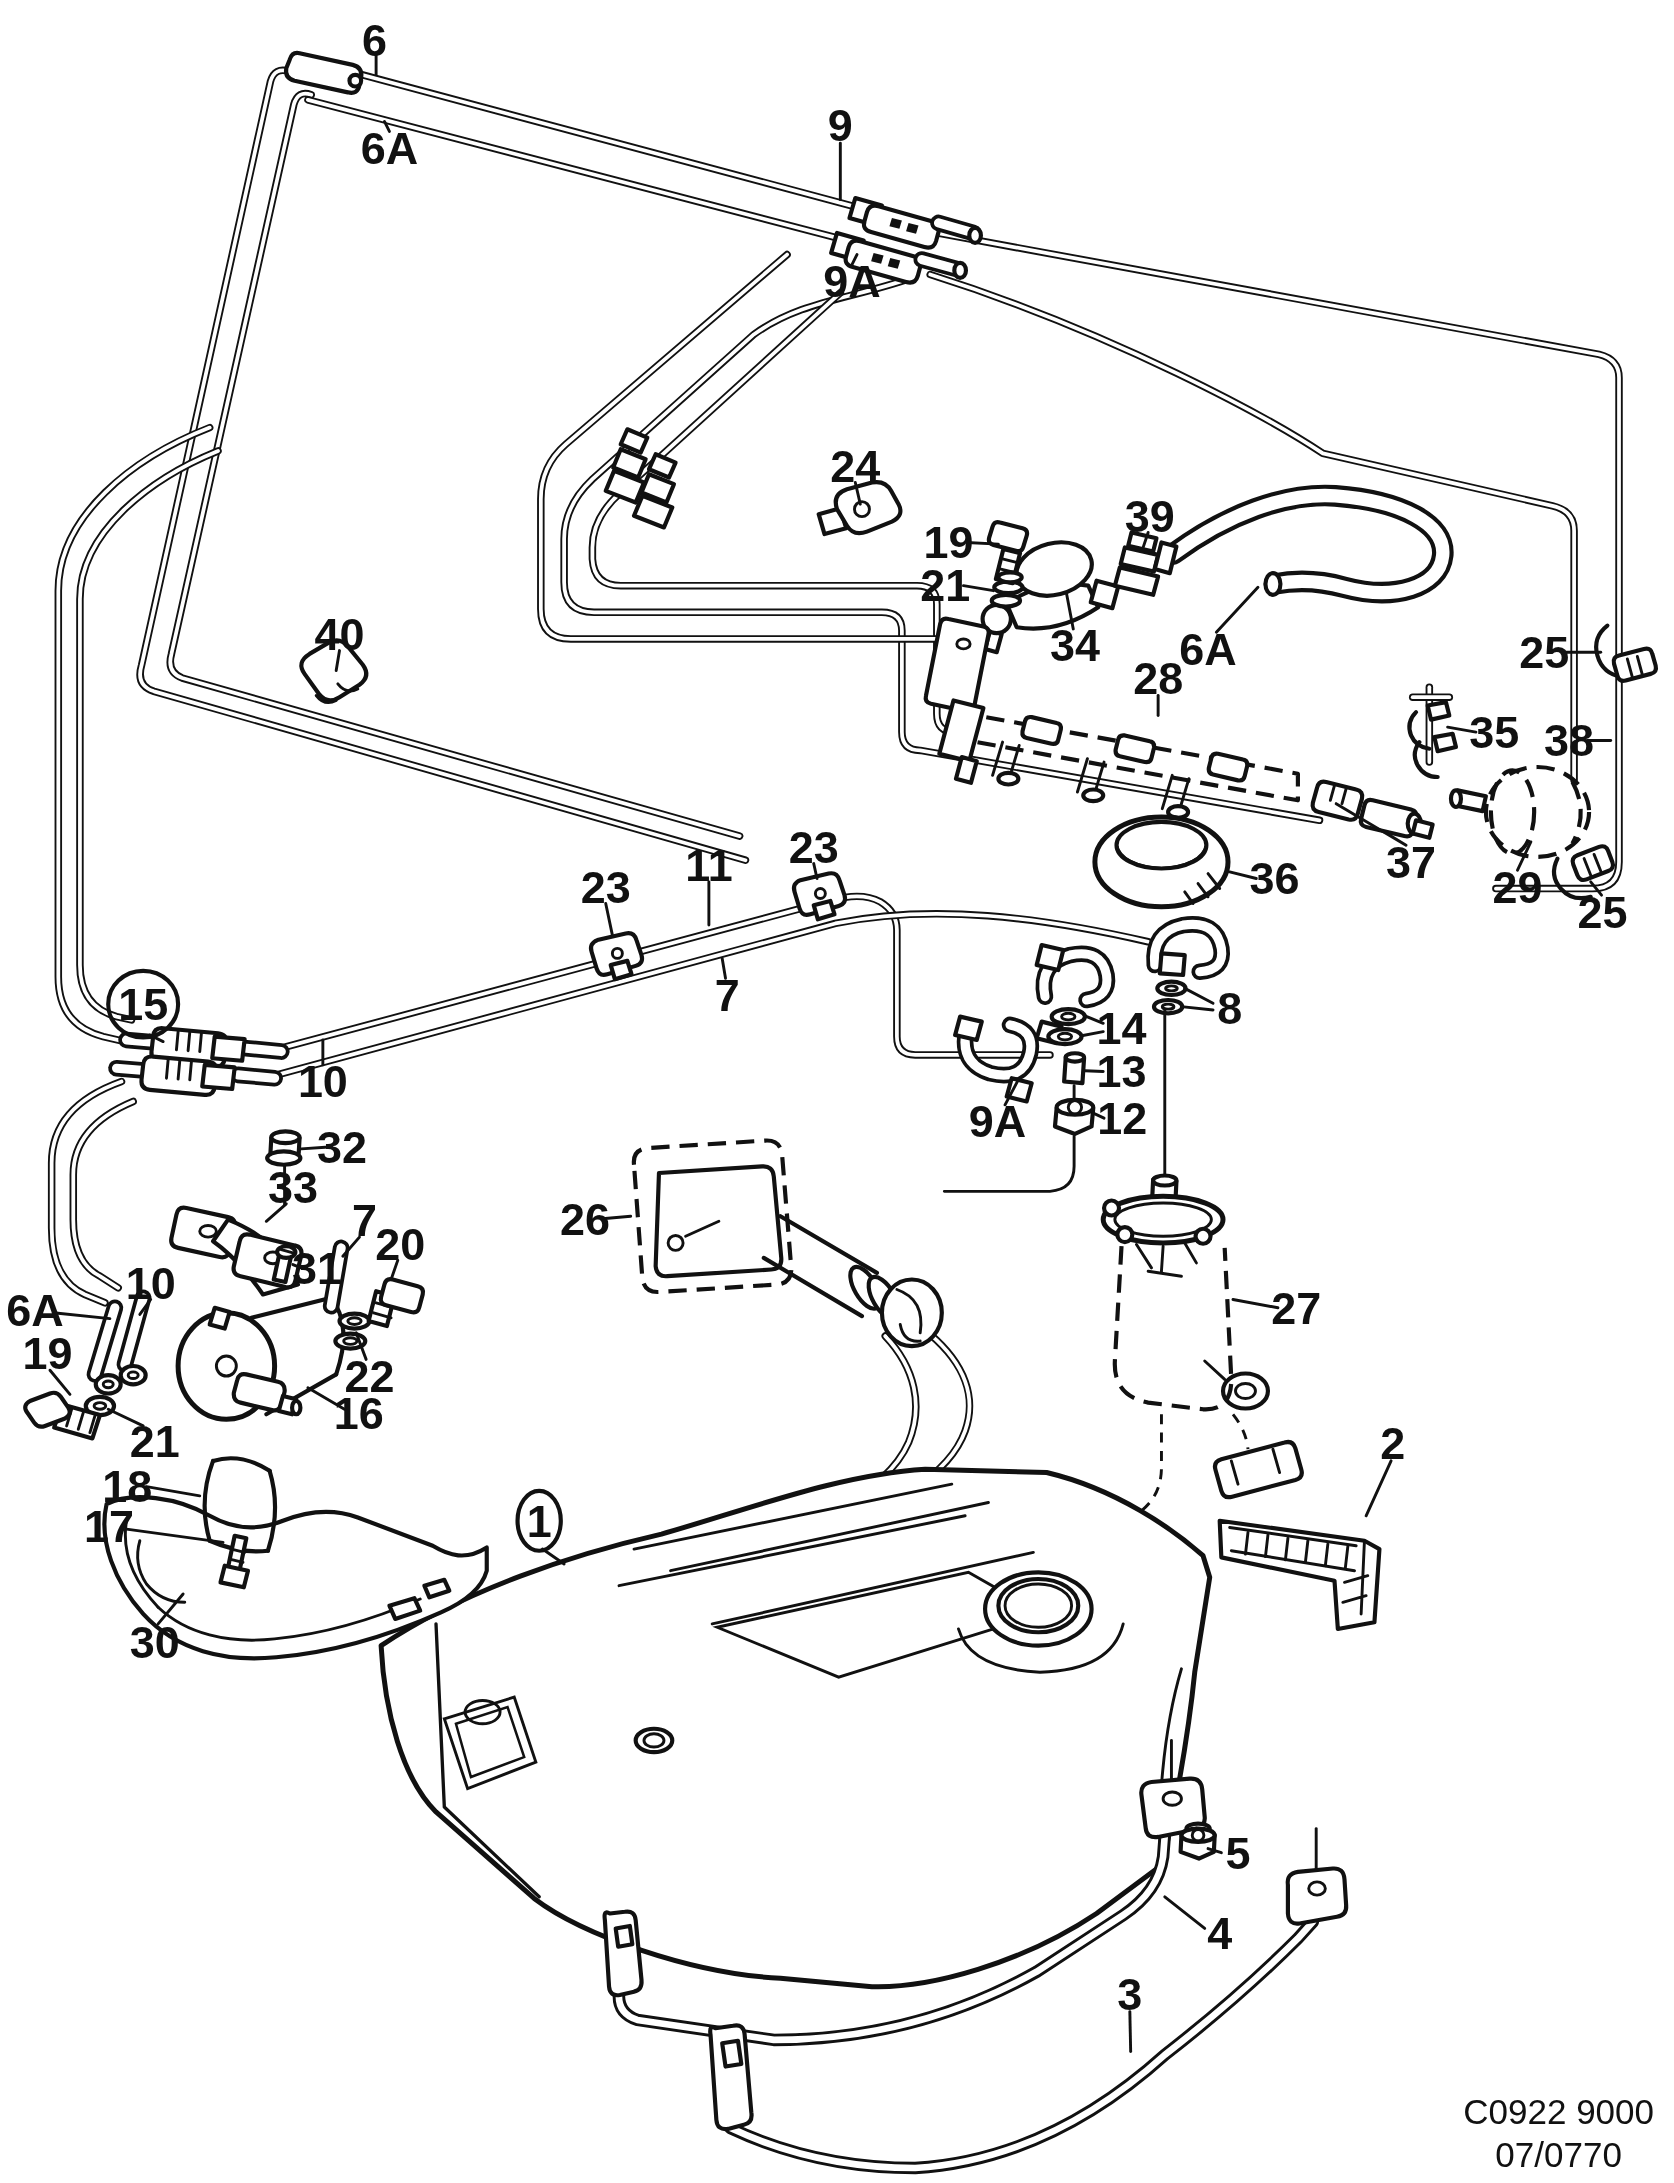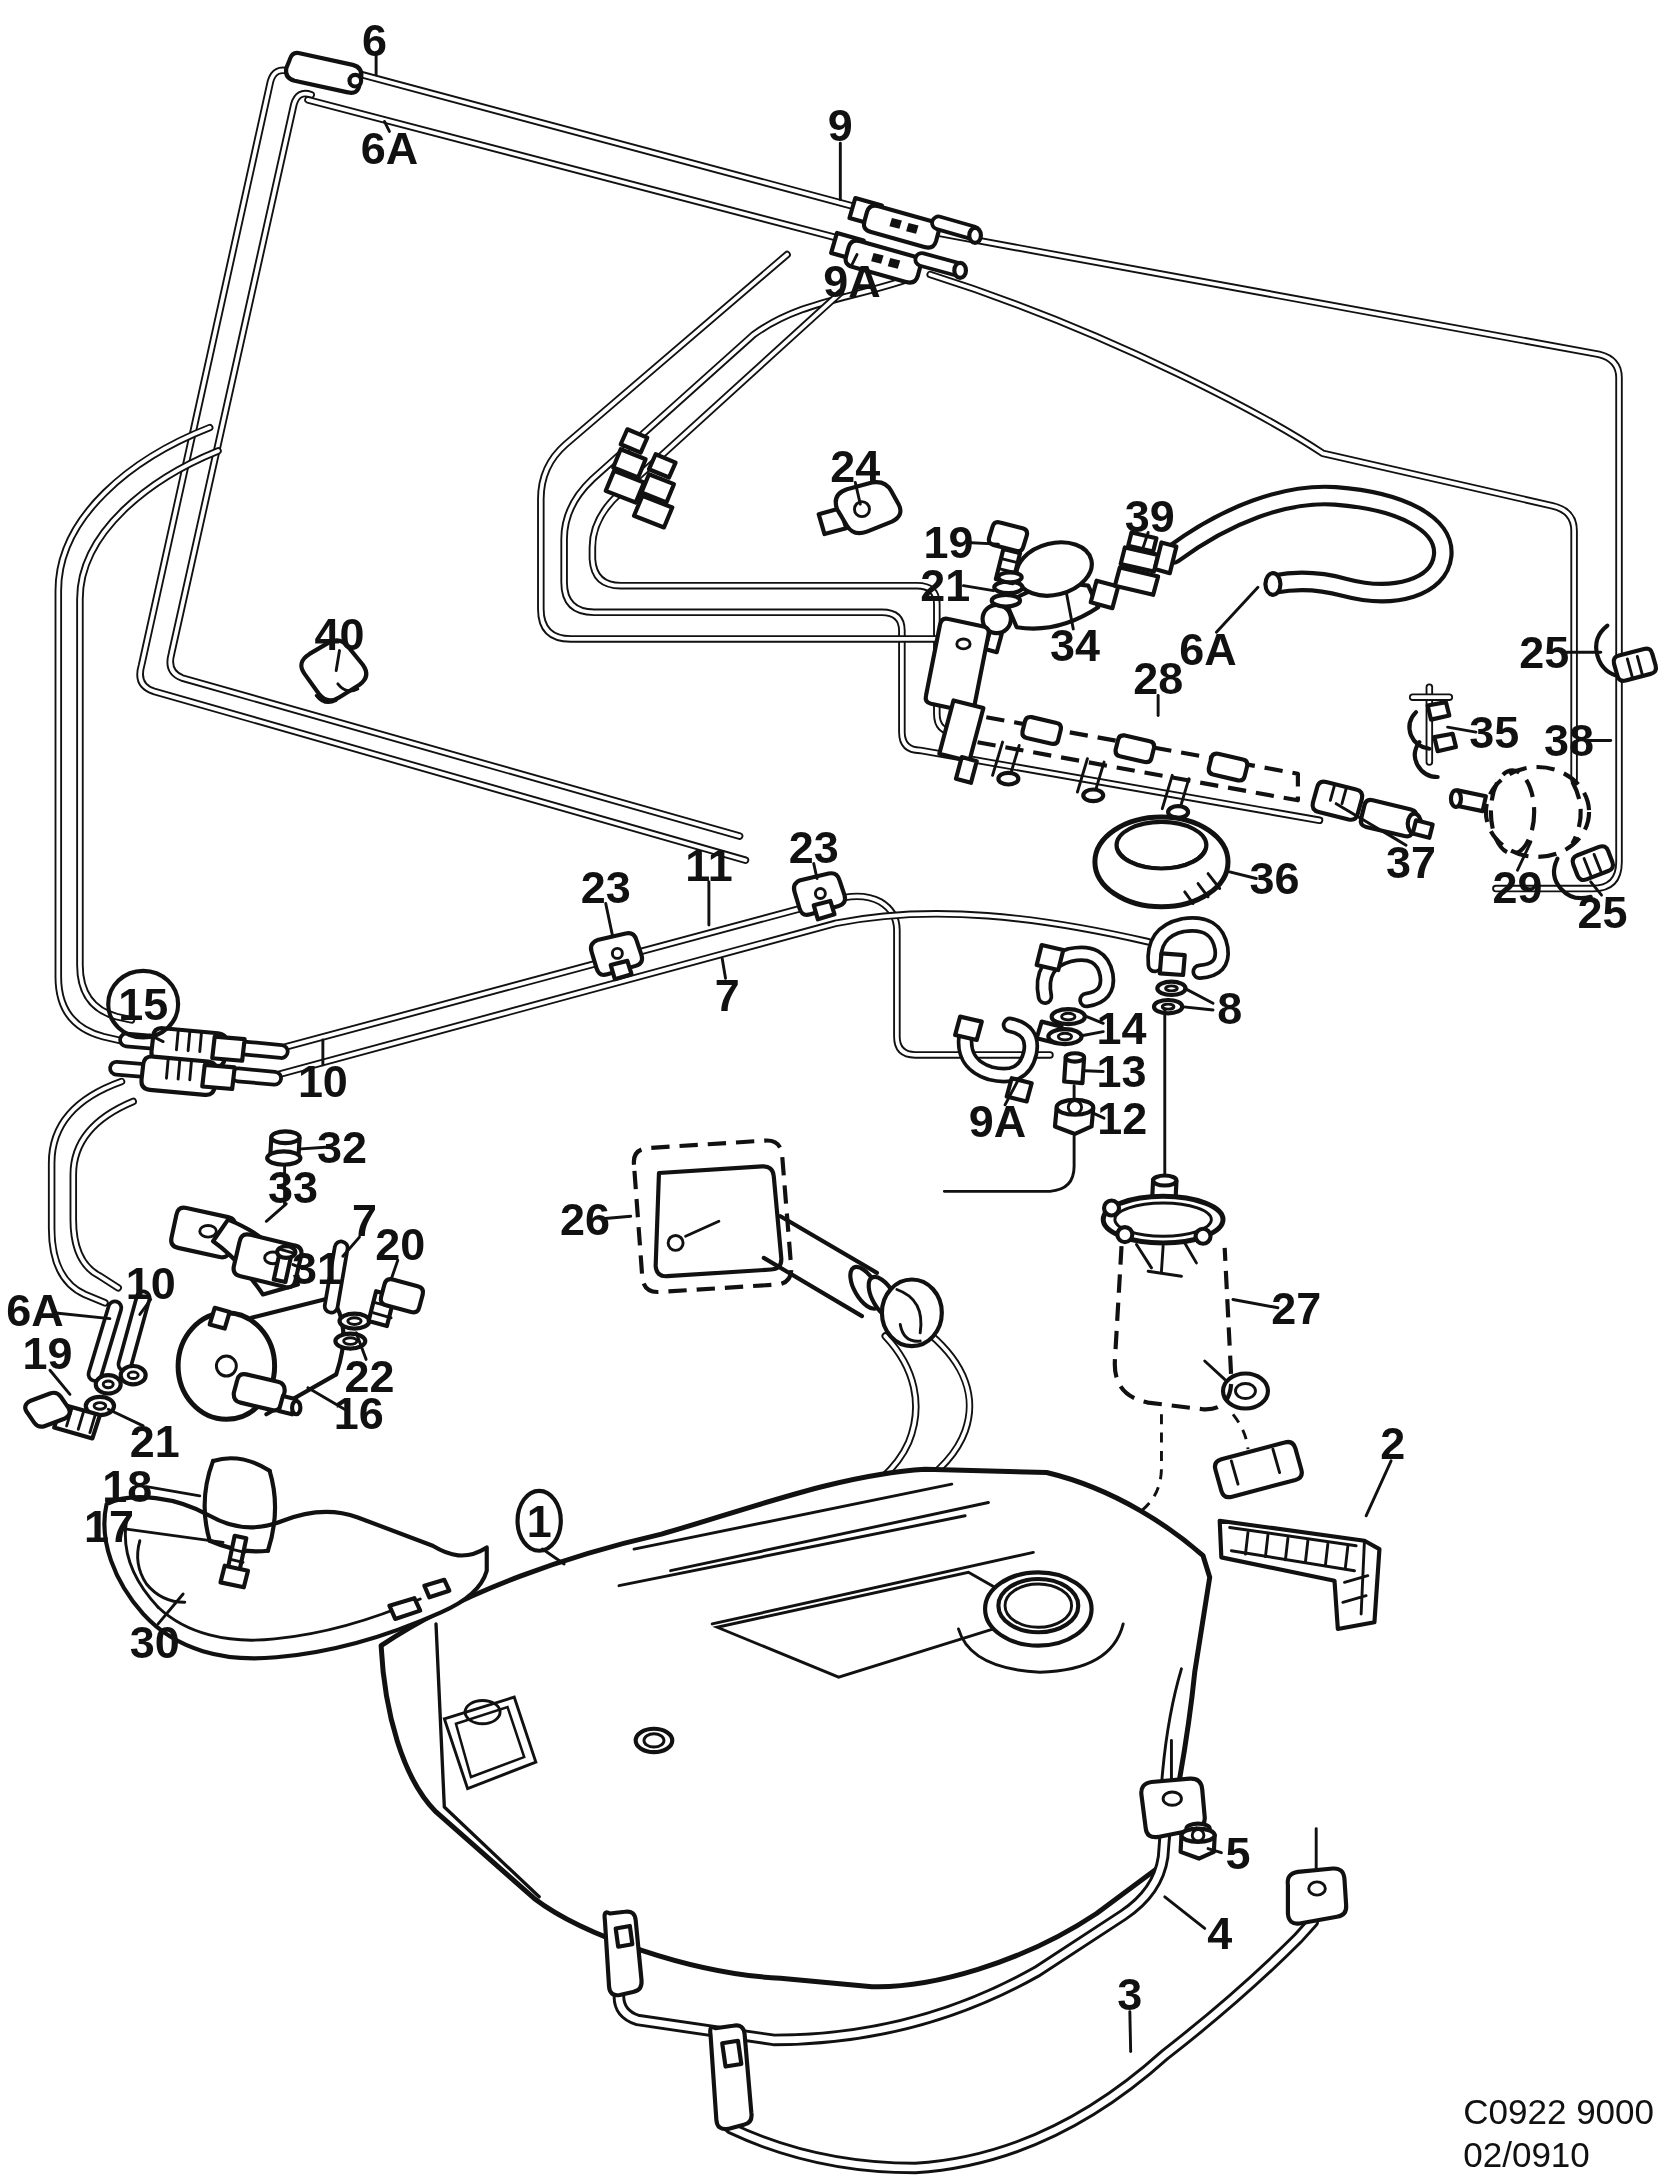--- a/index.html
+++ b/index.html
@@ -16,21 +16,21 @@
   .so{stroke:#111;stroke-width:15;fill:none;stroke-linecap:round;stroke-linejoin:round}
   .si{stroke:#fff;stroke-width:8;fill:none;stroke-linecap:round;stroke-linejoin:round}
   .part{fill:#fff;stroke:#111;stroke-width:5;stroke-linejoin:round}
   .ln{fill:none;stroke:#111;stroke-width:3.5;stroke-linecap:round}
   .ln5{fill:none;stroke:#111;stroke-width:5;stroke-linecap:round}
   .dash{fill:none;stroke:#111;stroke-width:5;stroke-dasharray:22 12;stroke-linejoin:round}
   .dashl{fill:none;stroke:#111;stroke-width:3.5;stroke-dasharray:12 10}
   .darkfill{fill:#111;stroke:none}
   .co{font:bold 54px "Liberation Sans",sans-serif;fill:#111;text-anchor:middle}
   .co-ring{fill:none;stroke:#111;stroke-width:5}
-  #footer{position:absolute;right:20px;top:2090px;text-align:left;color:#111;
+  #footer{position:absolute;right:20px;top:2090px;text-align:center;color:#111;
           font:35px "Liberation Sans",sans-serif;line-height:43px;}
 </style>
 </head>
 <body>
 
 <div id="page">
 <svg width="1674" height="2183" viewBox="0 0 2012 2624">
 
   <defs>
     <path id="t-line6" d="M428,88 L1026,248"></path>
@@ -576,16 +576,16 @@
         <text x="648" y="1847" class="co">1</text>
         <text x="408" y="781" class="co">40</text>
         <text x="1488" y="2246" class="co">5</text>
         <text x="1466" y="2343" class="co">4</text>
         <text x="1358" y="2416" class="co">3</text>
       </g>
 </svg>
 
 <div id="footer">
   <div>C0922 9000</div>
-  <div>02/0910</div>
+  <div>07/0770</div>
 </div>
 </div>
 
 
 </body></html>

